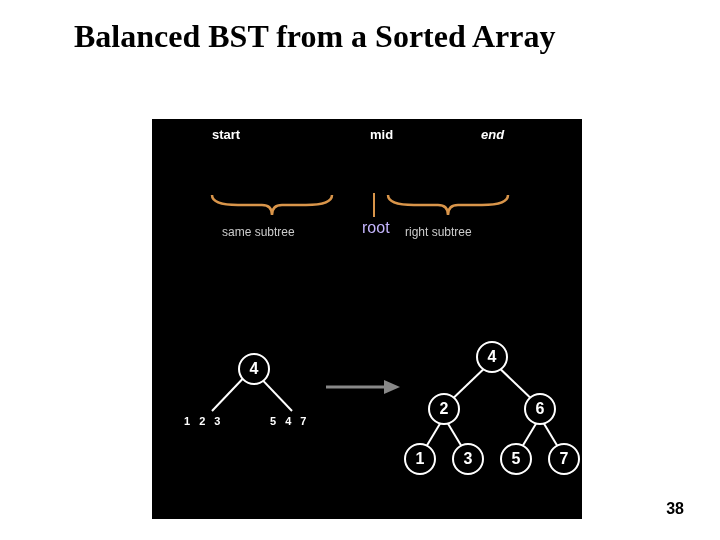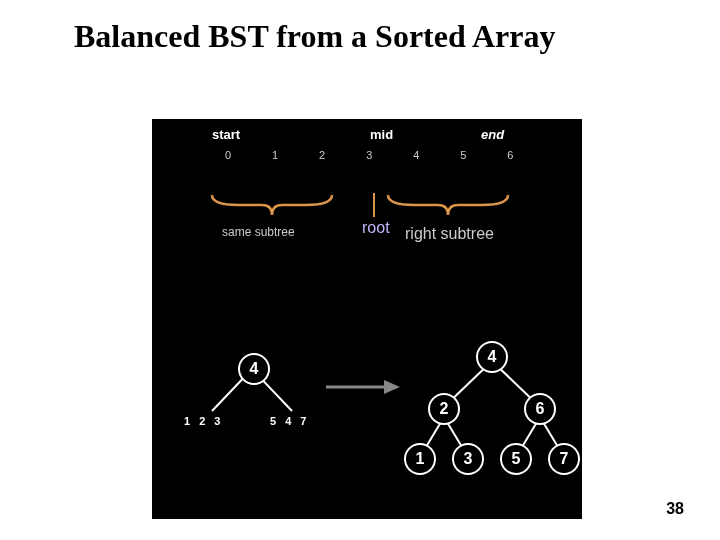--- a/index.html
+++ b/index.html
@@ -50,21 +50,21 @@
   .arr-row { position: absolute; top: 46px; left: 54px; font-size: 22px; font-weight: bold; }
   .arr-cell { display: inline-block; width: 44px; text-align: center; }
   
   .brace { position: absolute; top: 76px; height: 22px; }
   .brace svg { width: 100%; height: 100%; }
   .brace-left { left: 56px; width: 128px; }
   .brace-right { left: 232px; width: 128px; }
   .root-line { position: absolute; left: 221px; top: 74px; width: 2px; height: 24px; background: #d9954a; }
   .root-label { position: absolute; left: 210px; top: 100px; font-size: 16px; color: #c4b5fd; }
   .lsub-label { position: absolute; left: 70px; top: 106px; font-size: 12px; color: #ccc; }
-  .rsub-label { position: absolute; left: 253px; top: 106px; font-size: 16px; color: #ccc; }
+  .rsub-label { position: absolute; left: 253px; top: 106px; font-size: 12px; color: #ccc; }
   
   .subcap { position: absolute; top: 168px; left: 82px; font-size: 14px; color: #eee; }
   
   .node {
     position: absolute;
     width: 28px; height: 28px;
     border: 2.5px solid #fff;
     border-radius: 50%;
     text-align: center;
     line-height: 28px;
@@ -88,29 +88,20 @@
 <div class="slide-title">Balanced BST from a Sorted Array</div>
 
 <div class="figure">
 
   <div class="ptr-labels">
     <span class="ptr-start">start</span>
     <span class="ptr-mid">mid</span>
     <span class="ptr-end">end</span>
   </div>
 
-  <div class="idx-row">
-    <span class="idx-cell">0</span>
-    <span class="idx-cell">1</span>
-    <span class="idx-cell">2</span>
-    <span class="idx-cell">3</span>
-    <span class="idx-cell">4</span>
-    <span class="idx-cell">5</span>
-    <span class="idx-cell">6</span>
-  </div>
 
 
   <div class="brace brace-left">
     <svg viewBox="0 0 128 22" preserveAspectRatio="none">
       <path d="M4 0 Q4 10 30 10 L54 10 Q64 10 64 20 Q64 10 74 10 L98 10 Q124 10 124 0" stroke="#d9954a" stroke-width="2.5" fill="none"></path>
     </svg>
   </div>
   <div class="root-line"></div>
   <div class="brace brace-right">
     <svg viewBox="0 0 128 22" preserveAspectRatio="none">

